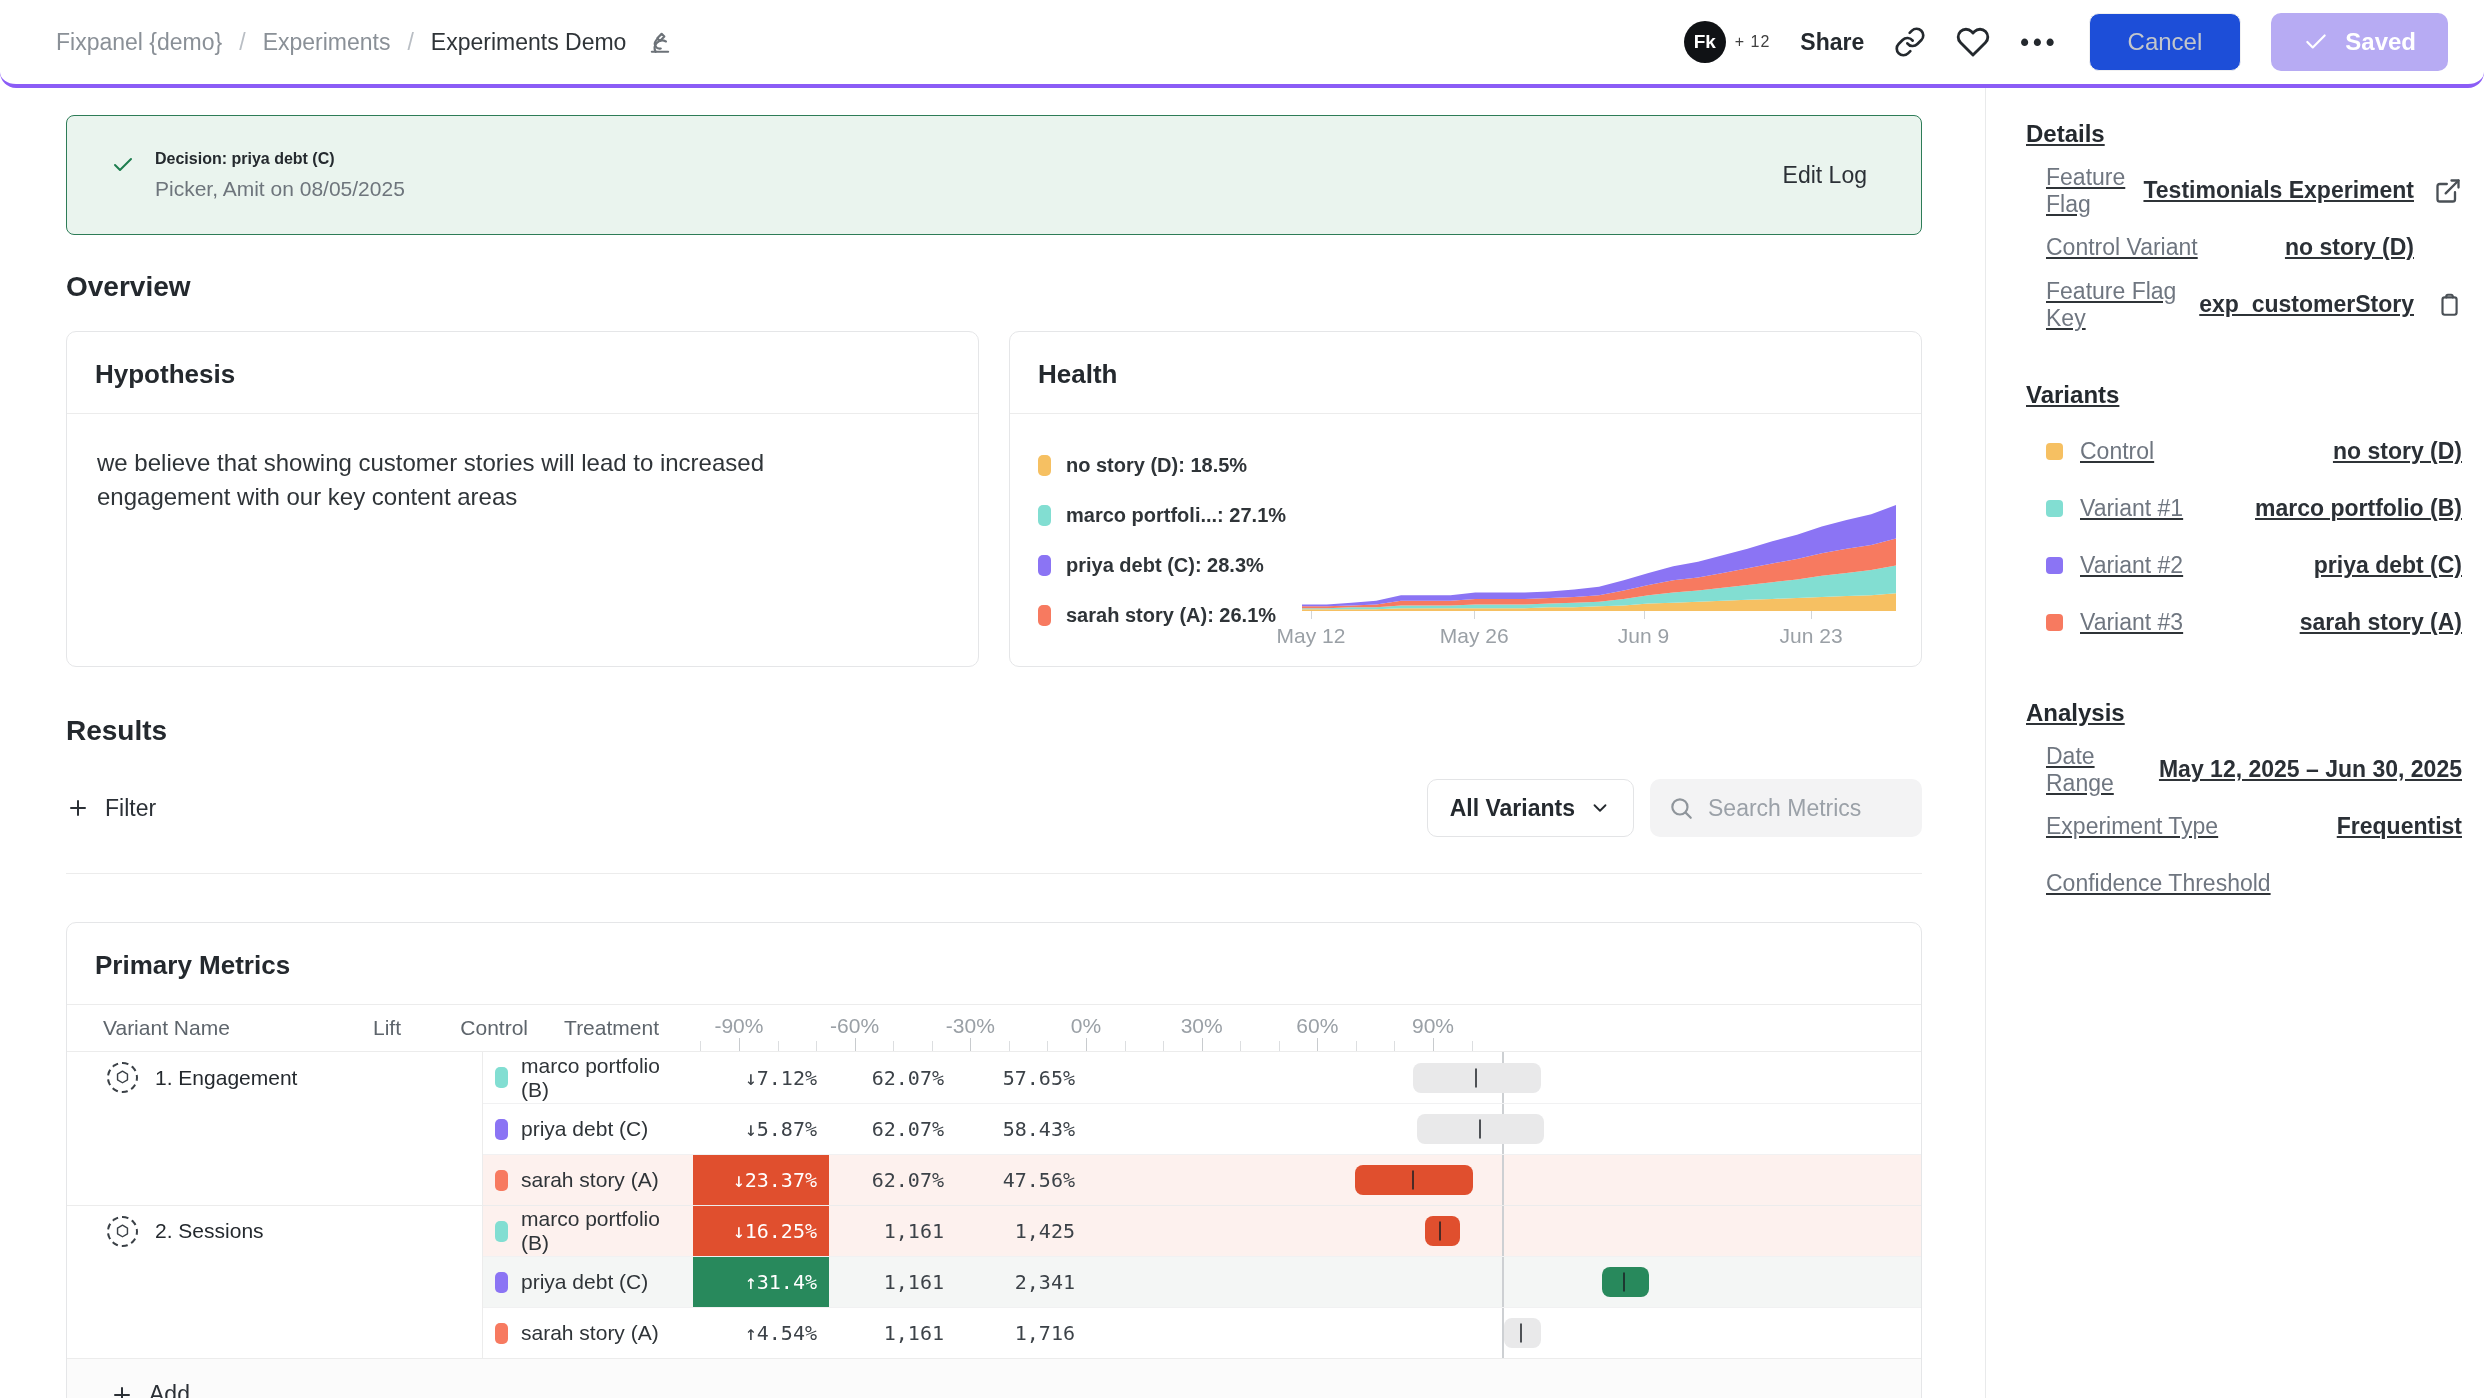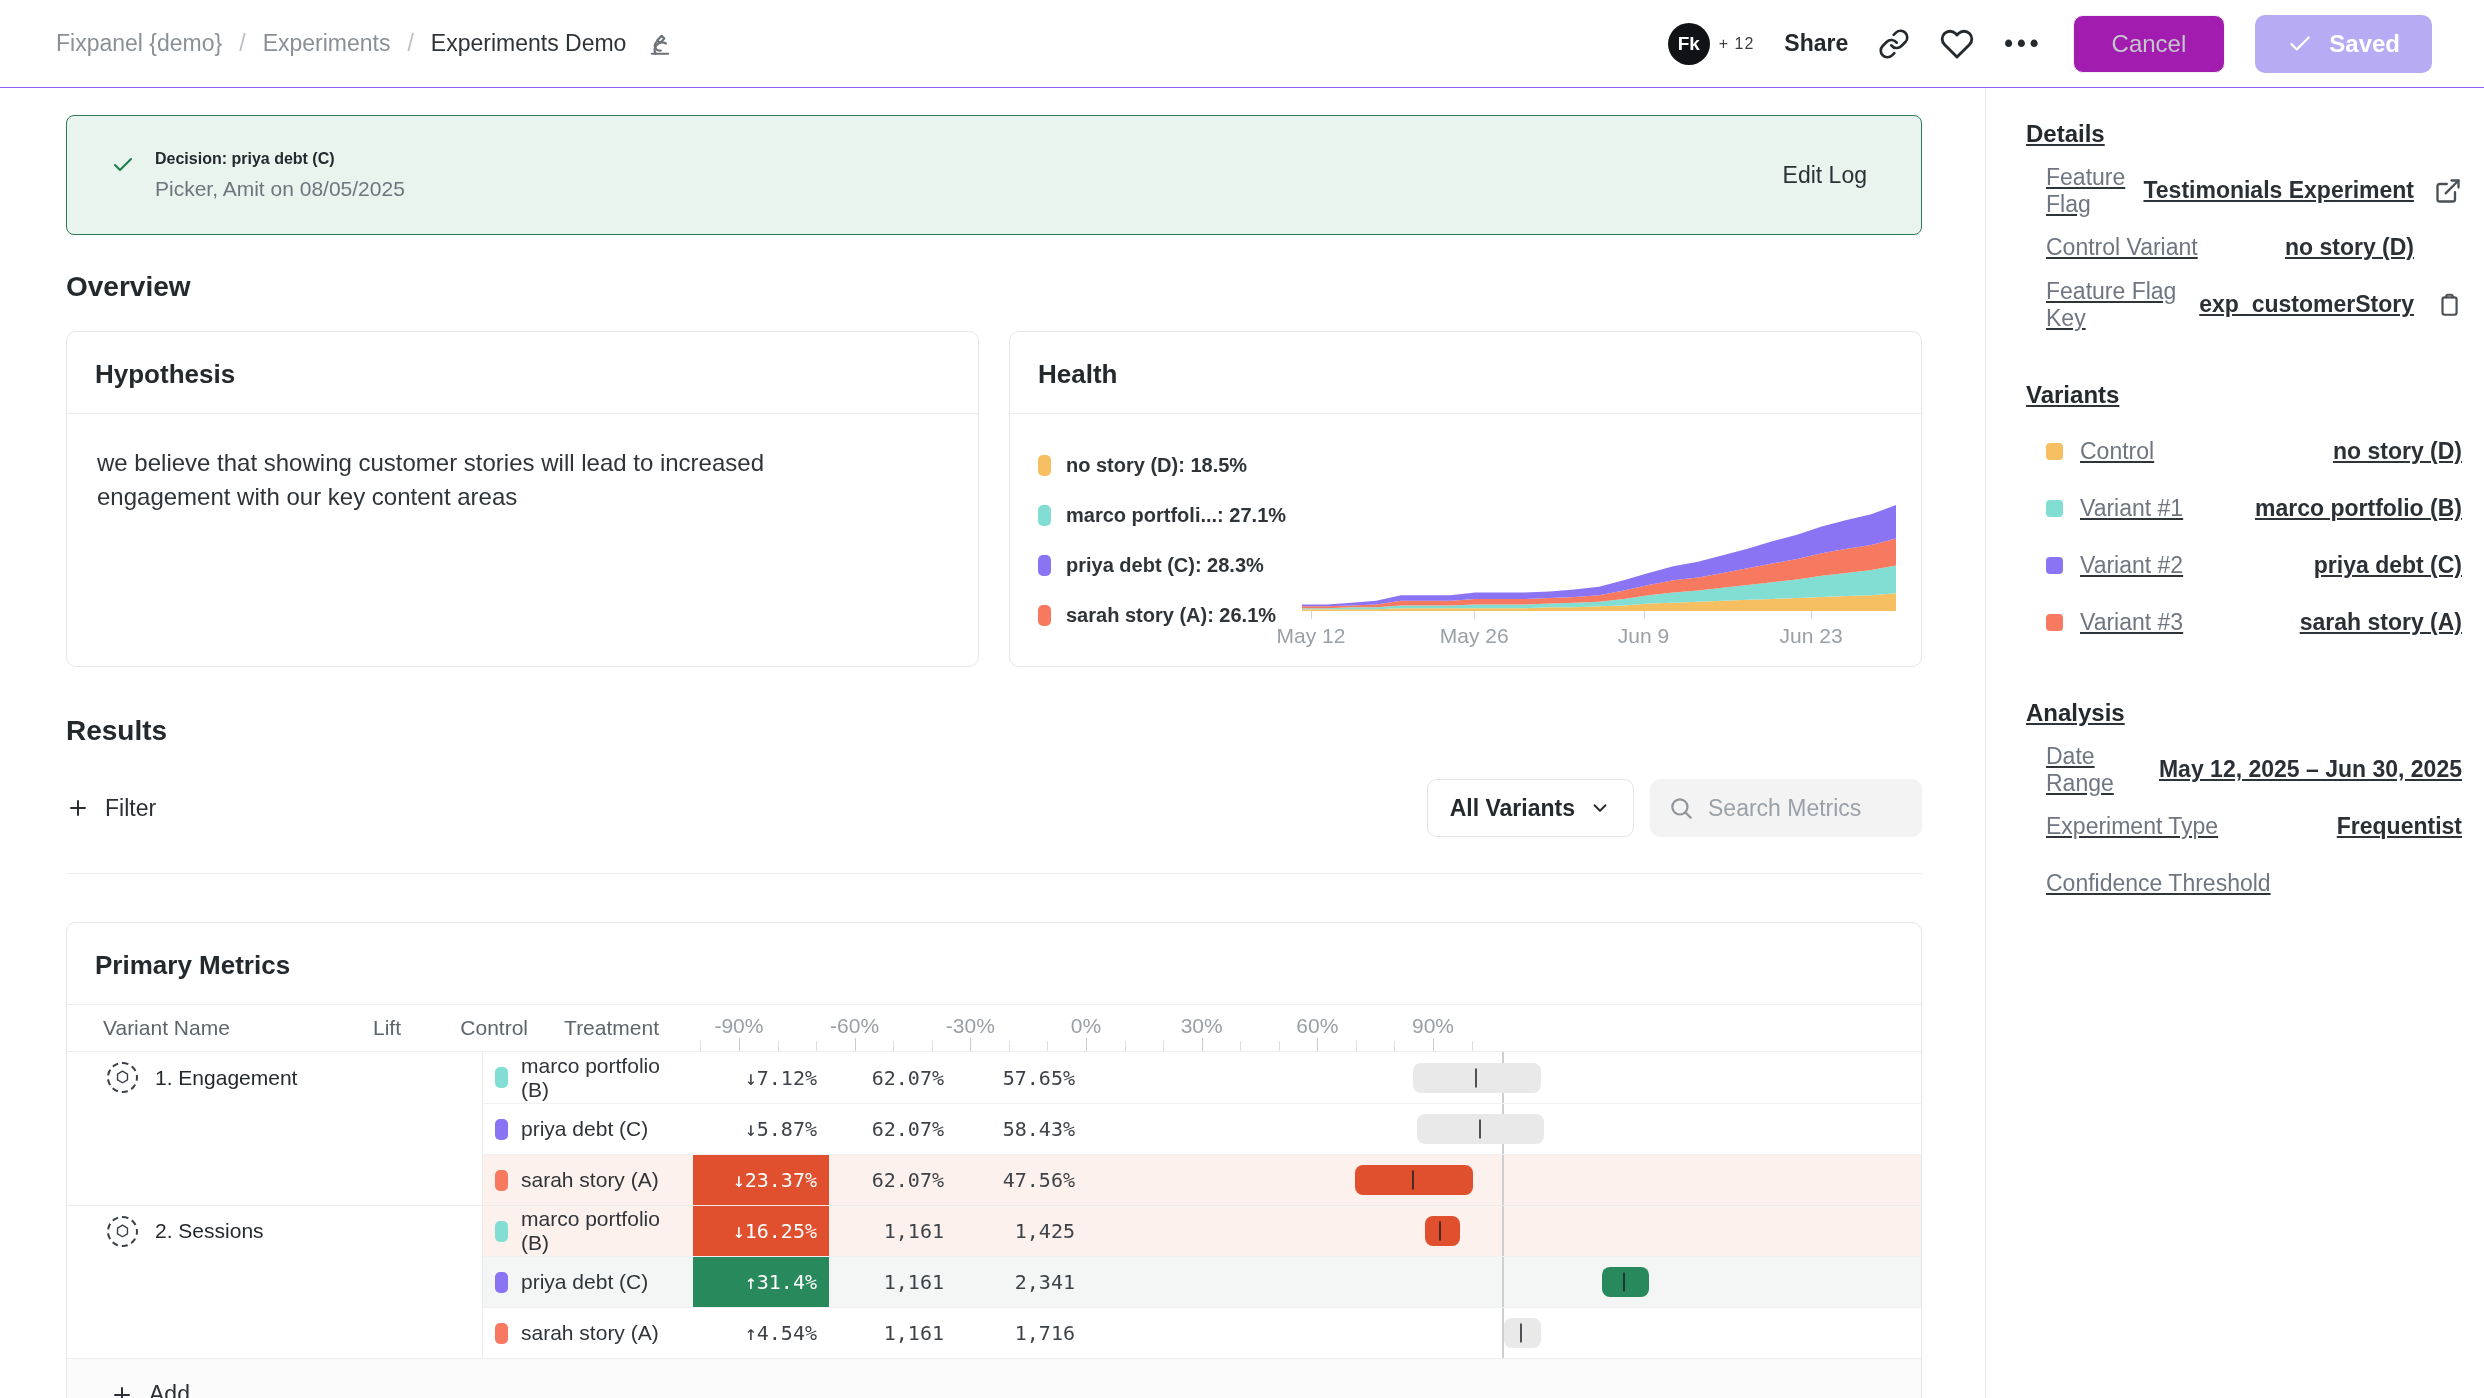--- a/index.html
+++ b/index.html
@@ -1,37 +1,37 @@
 <!DOCTYPE html>
 <html><head>
 <meta charset="utf-8">
 <style>
   * { box-sizing: border-box; margin: 0; padding: 0; }
   html,body { width:2484px; height:1398px; overflow:hidden; background:#fff;
     font-family:"Liberation Sans", sans-serif; color:#2f3438; }
 
   
   .topbar { height:88px; display:flex; align-items:center; justify-content:space-between;
-    padding:0 52px 0 56px; border-bottom:1px solid #8b5cf6; }
+    padding:0 36px 0 56px; border-bottom:4px solid #8b5cf6;border-radius:16px; }
   .breadcrumb { display:flex; align-items:center; gap:17px; font-size:23px; color:#8a9097; }
   .breadcrumb .crumb { cursor:default; }
   .breadcrumb .current { color:#2f3438; font-weight:500; }
   .crumb-sep { color:#b9bec4; }
   .title-emoji-icon { color:#6c7278; display:inline-flex; margin-left:4px; }
 
   .topbar-right { display:flex; align-items:center; gap:30px; }
   .avatar-group { display:flex; align-items:center; gap:9px; }
   .avatar { width:42px; height:42px; border-radius:50%; background:#101215; color:#fff;
     display:flex; align-items:center; justify-content:center; font-weight:bold; font-size:19px; }
   .collab-count { font-size:16px; color:#404040; letter-spacing:1px; }
   .share-btn { font-size:23px; font-weight:700; color:#24292e; background:none; border:none; cursor:pointer;
     font-family:inherit; }
   .icon-btn { background:none; border:none; color:#24292e; display:flex; align-items:center; cursor:pointer; }
   .dots { font-size:25px; letter-spacing:4px; color:#24292e; font-weight:bold; }
-  .btn-cancel { height:58px; padding:0 38px; border-radius:10px; border:1px solid #f0f0f1; background:#a21caf;
+  .btn-cancel { height:58px; padding:0 38px; border-radius:10px; border:1px solid #f0f0f1; background:#1d4ed8;
     color:#c3c7cb; font-size:24px; font-family:inherit; cursor:pointer; }
   .btn-saved { height:58px; padding:0 32px; border-radius:10px; border:none; background:#b7abf3; color:#fff;
     font-size:24px; font-weight:600; font-family:inherit; display:flex; align-items:center; gap:16px; cursor:pointer; }
 
   
   .content-row { display:flex; height:1310px; }
   main { width:1985px; padding:27px 63px 0 66px; }
   aside { flex:1; border-left:1px solid #e9eaeb; padding:32px 22px 0 40px; }
 
   

